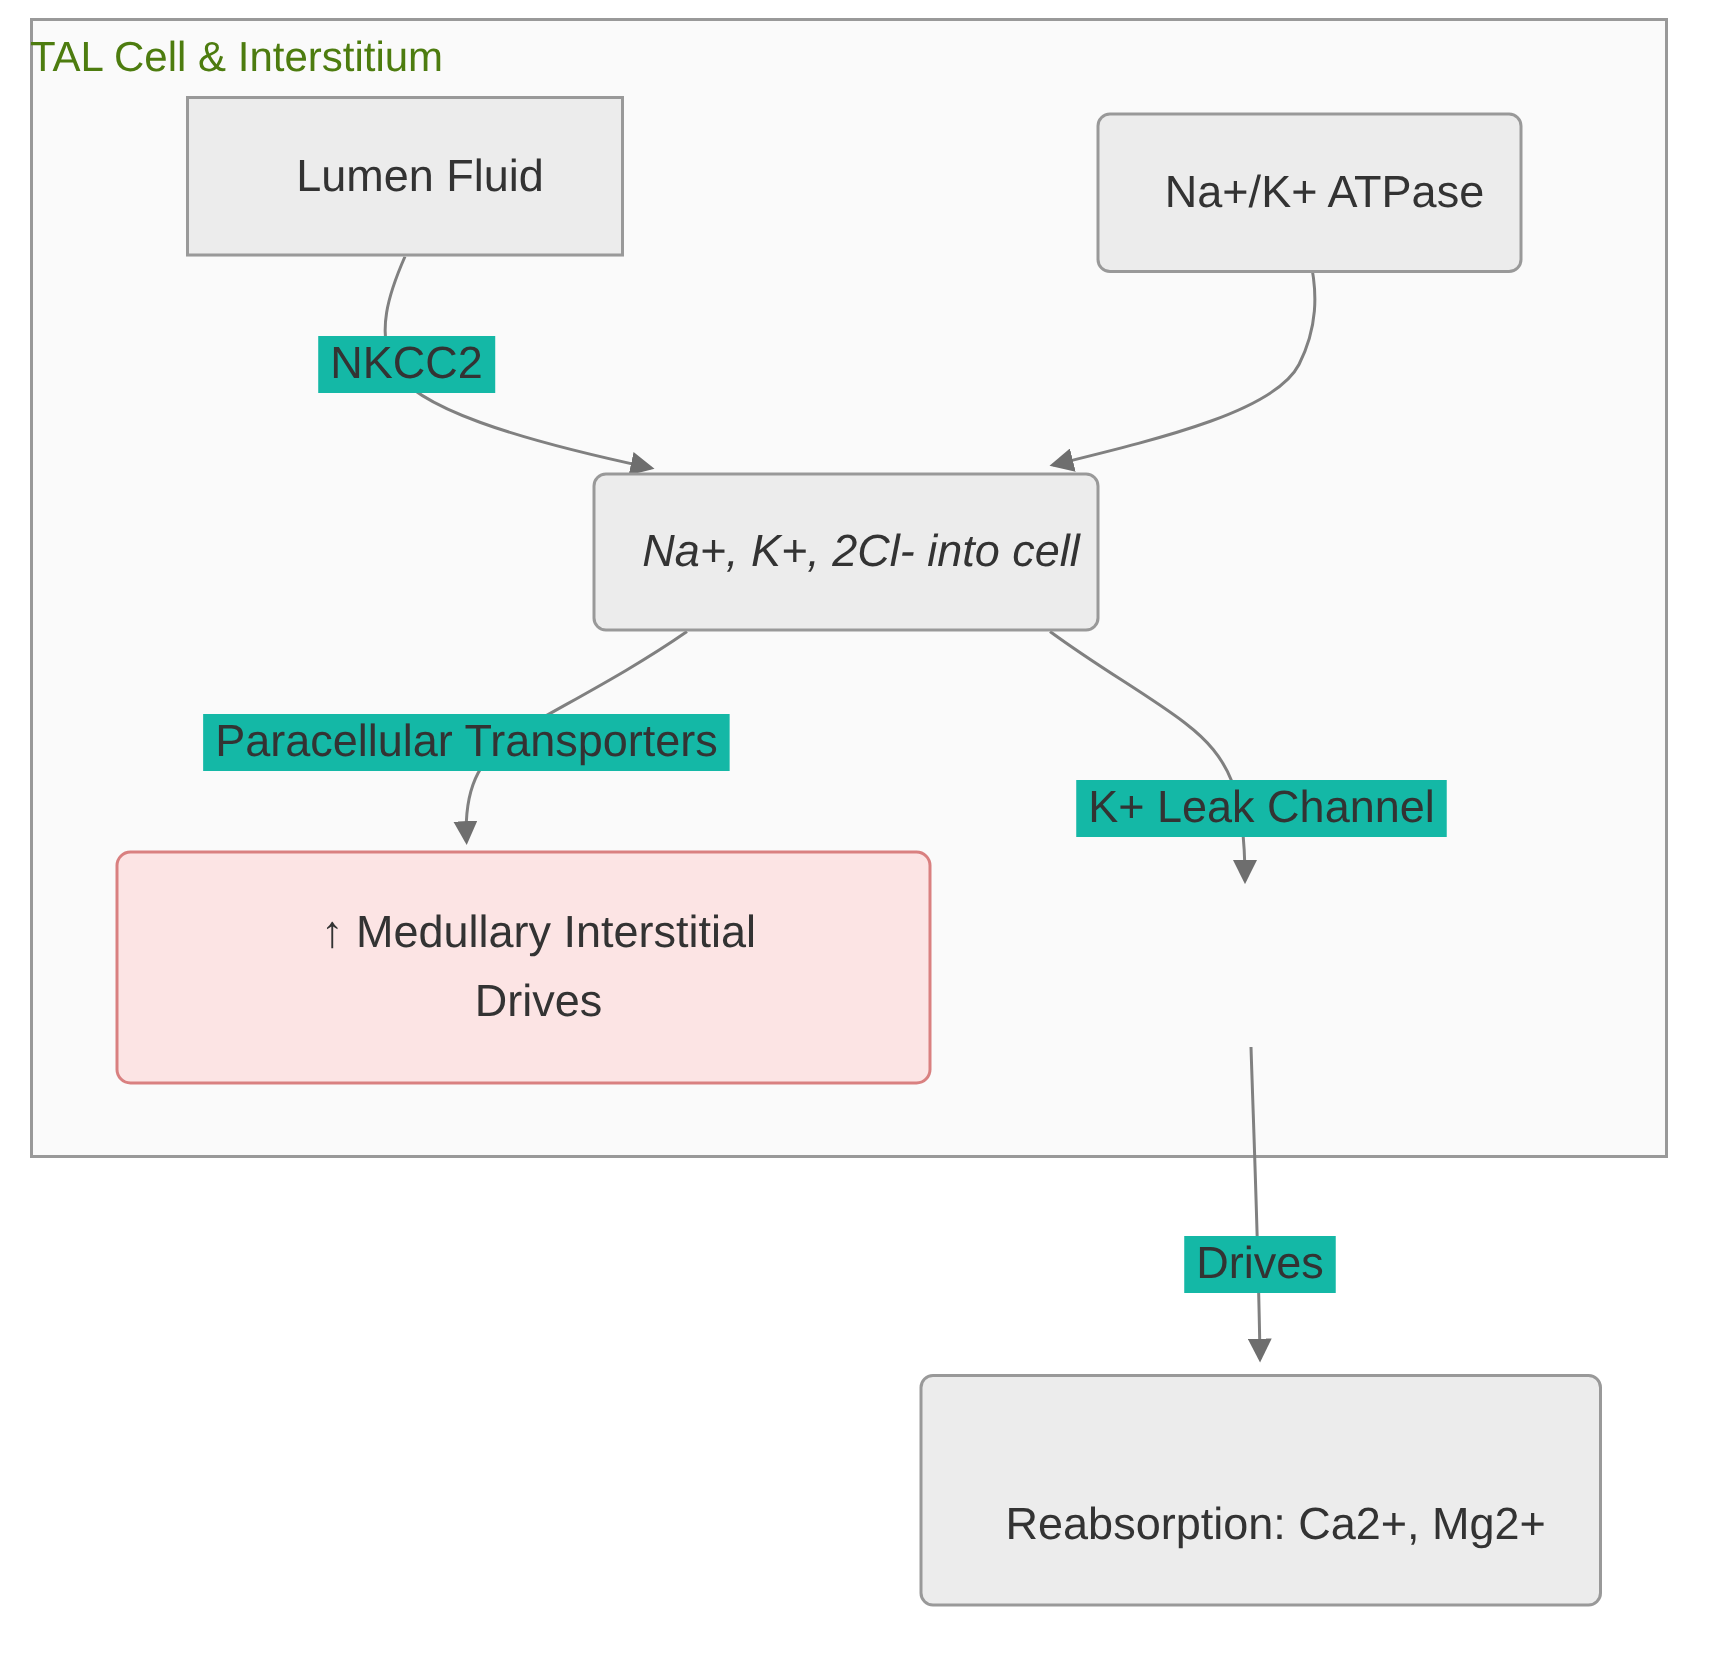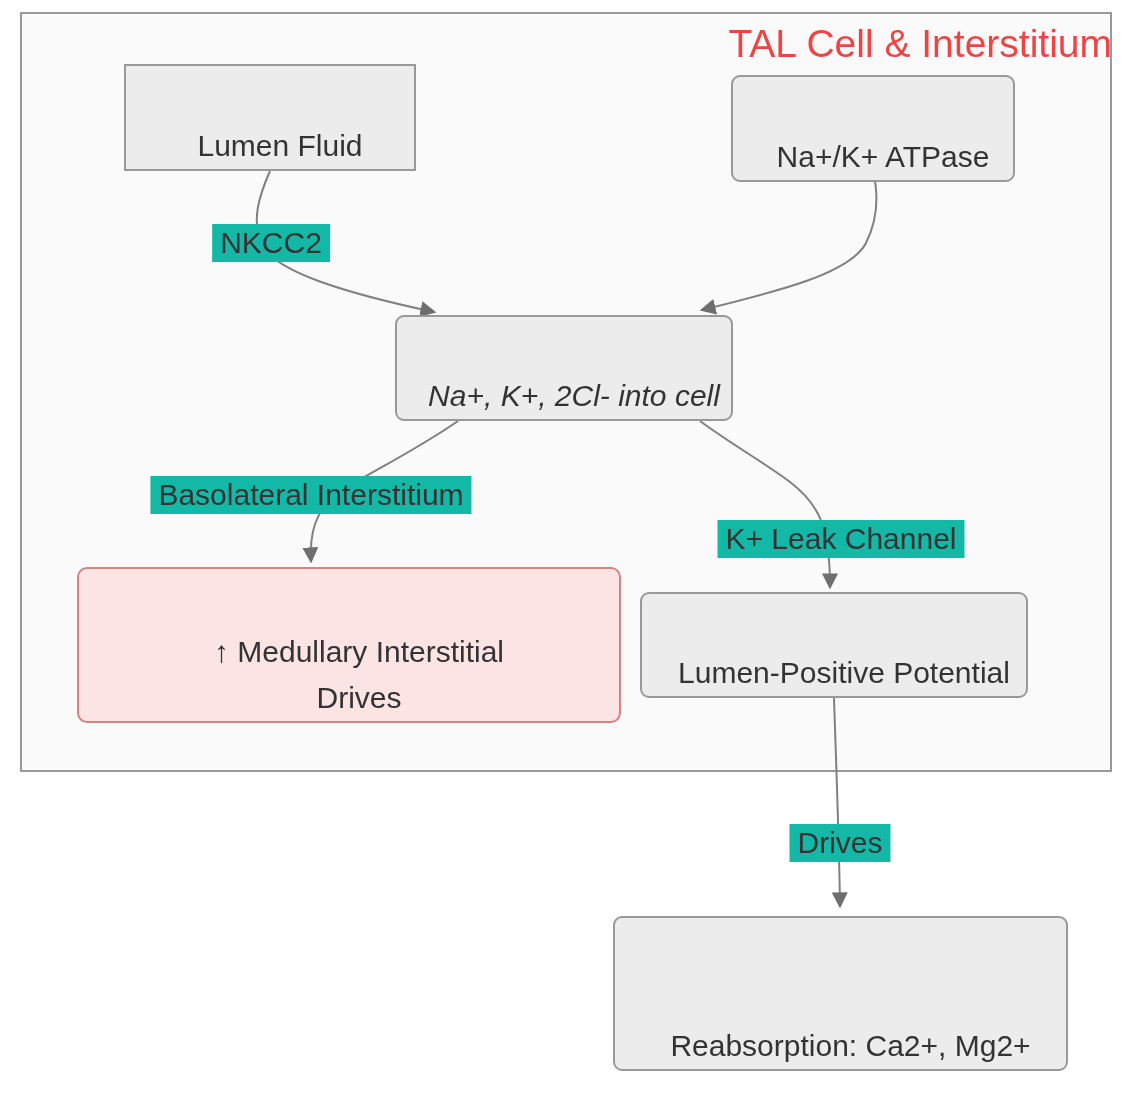--- a/index.html
+++ b/index.html
@@ -1,25 +1,25 @@
 <!DOCTYPE html>
 <html><head>
 <meta charset="utf-8">
 <style>
   html,body{margin:0;padding:0;background:#ffffff;}
   #stage{position:relative;width:1146px;height:1104px;background:#ffffff;overflow:hidden;
          font-family:"Liberation Sans","DejaVu Sans",sans-serif;color:#333333;}
   .cluster{position:absolute;left:20px;top:12px;width:1092px;height:760px;
            background:#fafafa;border:2px solid #999999;box-sizing:border-box;z-index:0;}
-  .cluster-title{position:absolute;left:20px;top:22px;width:1092px;text-align:right;
-                 font-size:39px;color:#ef4444;z-index:2;}
+  .cluster-title{position:absolute;left:20px;top:22px;width:1092px;text-align:left;
+                 font-size:28px;color:#4d7c0f;z-index:2;}
   svg.edges{position:absolute;left:0;top:0;z-index:1;}
   .edge-label{position:absolute;transform:translate(-50%,-50%);background:#14b8a6;
               padding:2px 8px;font-size:30px;white-space:nowrap;color:#333333;z-index:2;}
-  .node{position:absolute;display:flex;align-items:flex-end;justify-content:center;
+  .node{position:absolute;display:flex;align-items:center;justify-content:center;
         text-align:center;background:#ececec;border:2px solid #999999;border-radius:9px;
         box-sizing:border-box;font-size:30px;line-height:46px;color:#333333;z-index:3;padding-left:20px;}
   .node.square{border-radius:0;}
   .node.highlight{background:#fce4e4;border:2.5px solid #d98080;border-radius:10px;}
   .n-lumen-fluid{left:124px;top:64px;width:292px;height:107px;}
   .n-atpase{left:731px;top:75px;width:284px;height:107px;}
   .n-cotransport{left:395px;top:315px;width:338px;height:106px;font-style:italic;}
   .n-medullary{left:77px;top:567px;width:544px;height:156px;}
   .n-lumen-positive{left:640px;top:592px;width:388px;height:106px;}
   .n-paracellular{left:613px;top:916px;width:455px;height:155px;}
@@ -46,21 +46,21 @@
     <g fill="none" stroke="#808080" stroke-width="2">
       <path d="M 270 171 C 259 196, 251 221, 262 245 C 276 272, 345 293, 434 312" marker-end="url(#arrowhead)"></path>
       <path d="M 873 171 C 879 196, 878 219, 866 243 C 850 274, 775 292, 702 310" marker-end="url(#arrowhead)"></path>
       <path d="M 458 421 C 422 446, 385 465, 352 484 C 320 503, 309 523, 311 561" marker-end="url(#arrowhead)"></path>
       <path d="M 700 421 C 734 446, 765 463, 790 482 C 820 505, 830 528, 830 587" marker-end="url(#arrowhead)"></path>
       <path d="M 834 698 C 836 760, 839 835, 840 906" marker-end="url(#arrowhead)"></path>
     </g>
   </svg>
 
   <div class="edge-label l-nkcc2">NKCC2</div>
-  <div class="edge-label l-basolateral">Basolateral Interstitium</div>
+  <div class="edge-label l-basolateral">Paracellular Transporters</div>
   <div class="edge-label l-kleak">K+ Leak Channel</div>
   <div class="edge-label l-drives">Drives</div>
 
   <div class="node square n-lumen-fluid">
     <span>Lumen Fluid</span>
   </div>
 
   <div class="node n-atpase">
     <span>Na+/K+ ATPase</span>
   </div>
@@ -69,23 +69,20 @@
     <span>Na+, K+, 2Cl- into cell</span>
   </div>
 
   <div class="node highlight n-medullary">
     <span>
       <span>↑ Medullary Interstitial</span><br>
       <span>Drives</span>
     </span>
   </div>
 
-  <div class="node n-lumen-positive">
-    <span>Lumen-Positive Potential</span>
-  </div>
 
   <div class="node n-paracellular">
     <span>
       <br>
       <span>Reabsorption: Ca2+, Mg2+</span>
     </span>
   </div>
 
 </div>
 

